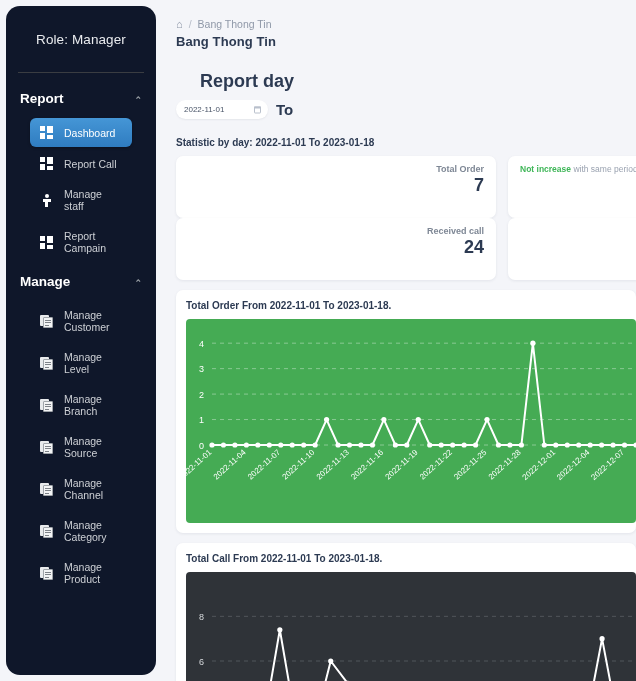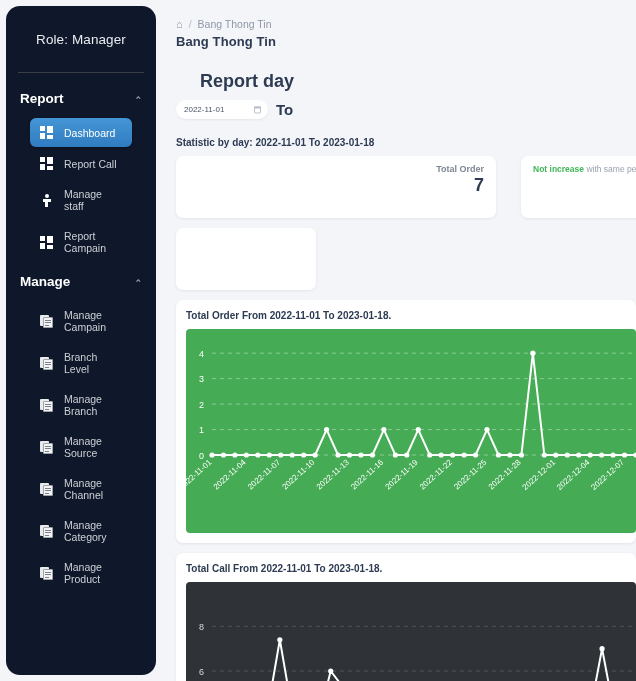--- a/index.html
+++ b/index.html
@@ -111,21 +111,21 @@
   }
   .cal-icon::before {
     content:''; position:absolute; left:-1px; top:-1px; width:7px; height:2px;
     background:#b9c0cc;
   }
   .to-label { font-size: 15px; font-weight: 700; color: #2c3a52; }
 
   .stat-title { font-size: 10px; font-weight: 700; color: #2c3a52; margin-top: 18px; }
 
   .cards { margin-top: 8px; }
-  .card-row { display: flex; gap: 25px; margin-bottom: 10px; }
+  .card-row { display: flex; gap: 12px; margin-bottom: 0; }
   .stat-card {
     background: #ffffff; border-radius: 7px;
     box-shadow: 0 1px 3px rgba(30,40,60,.08);
     height: 62px; padding: 8px 12px;
     display: flex; flex-direction: column; align-items: flex-end; justify-content: flex-start;
   }
   .stat-card.wide { width: 320px; flex: 0 0 320px; }
   .stat-card.side { width: 140px; flex: 0 0 140px; align-items: flex-start; }
   .stat-label { font-size: 9px; color: #7e8795; font-weight: 700; }
   .stat-value { font-size: 18px; font-weight: 700; color: #2c3a52; line-height: 1.25; }
@@ -197,31 +197,31 @@
           <span class="chev">⌃</span>
         </div>
         <div class="nav-item">
           <span class="ico ico-doc">
             <i></i>
             <i></i>
             <i></i>
             <i></i>
             <i></i>
           </span>
-          <span>Manage Campain</span>
-        </div>
-        <div class="nav-item">
-          <span class="ico ico-doc">
-            <i></i>
-            <i></i>
-            <i></i>
-            <i></i>
-            <i></i>
-          </span>
-          <span>Branch Level</span>
+          <span>Manage Customer</span>
+        </div>
+        <div class="nav-item">
+          <span class="ico ico-doc">
+            <i></i>
+            <i></i>
+            <i></i>
+            <i></i>
+            <i></i>
+          </span>
+          <span>Manage Level</span>
         </div>
         <div class="nav-item">
           <span class="ico ico-doc">
             <i></i>
             <i></i>
             <i></i>
             <i></i>
             <i></i>
           </span>
           <span>Manage Branch</span>
@@ -297,20 +297,24 @@
           <div class="stat-label">Total Order</div>
           <div class="stat-value">7</div>
         </div>
         <div class="stat-card side">
           <div class="note-line">
             <b>Not increase</b><span> with same period</span>
           </div>
         </div>
       </div>
       <div class="card-row">
+        <div class="stat-card wide">
+          <div class="stat-label">Received call</div>
+          <div class="stat-value">24</div>
+        </div>
         <div class="stat-card side">
           <div class="note-line">
             <b></b><span></span>
           </div>
         </div>
       </div>
     </div>
 
     <div class="chart-card">
       <div class="chart-caption">Total Order From 2022-11-01 To 2023-01-18.</div>

